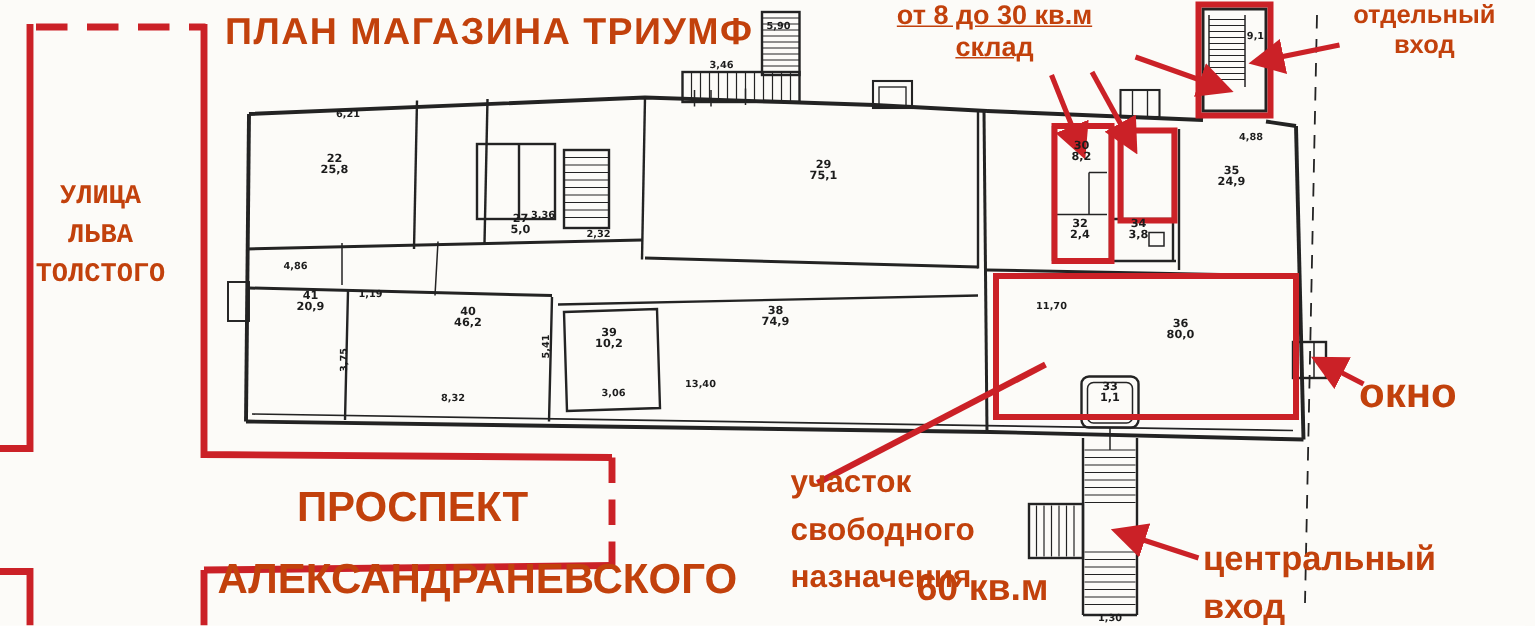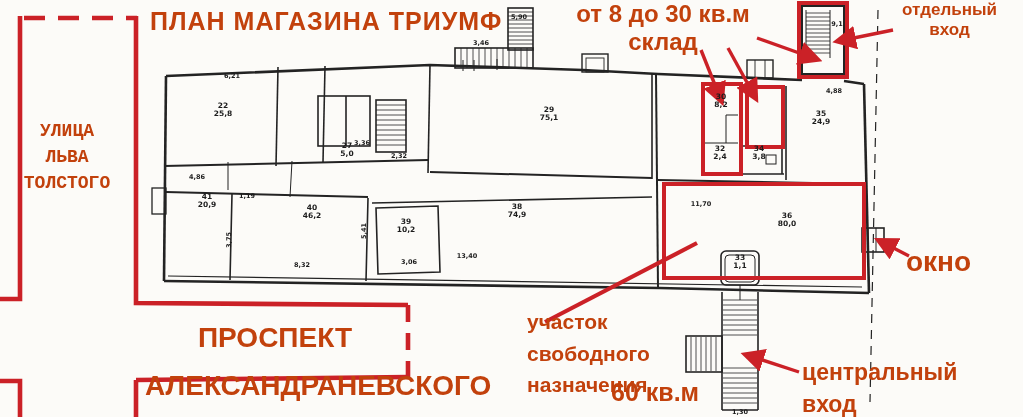--- a/index.html
+++ b/index.html
@@ -164,21 +164,21 @@
 
   <div class="red" style="left:150px;top:5px;font-size:25px;letter-spacing:1px;">ПЛАН МАГАЗИНА ТРИУМФ</div>
 
   <div class="red ctr" style="left:10px;top:118px;width:114px;font-size:18px;line-height:1.45;font-family:Liberation Mono, monospace;">УЛИЦА
 ЛЬВА
 ТОЛСТОГО</div>
 
   <div class="red ctr" style="left:145px;top:314px;width:260px;font-size:28px;line-height:1.7;">ПРОСПЕКТ
 АЛЕКСАНДРАНЕВСКОГО</div>
 
-  <div class="red ctr" style="left:568px;top:0px;width:190px;font-size:24px;line-height:1.15;">от 8 до 30 кв.м
+  <div class="red ctr" style="left:568px;top:0px;width:190px;font-size:18px;line-height:1.15;text-decoration:underline;">от 8 до 30 кв.м
 склад</div>
 
   <div class="red ctr" style="left:876px;top:0px;width:147px;font-size:17px;line-height:1.2;">отдельный
 вход</div>
 
   <div class="red" style="left:527px;top:306px;font-size:21px;line-height:1.5;">участок
 свободного
 назначения</div>
 
   <div class="red" style="left:611px;top:376px;font-size:25px;">60 кв.м</div>

